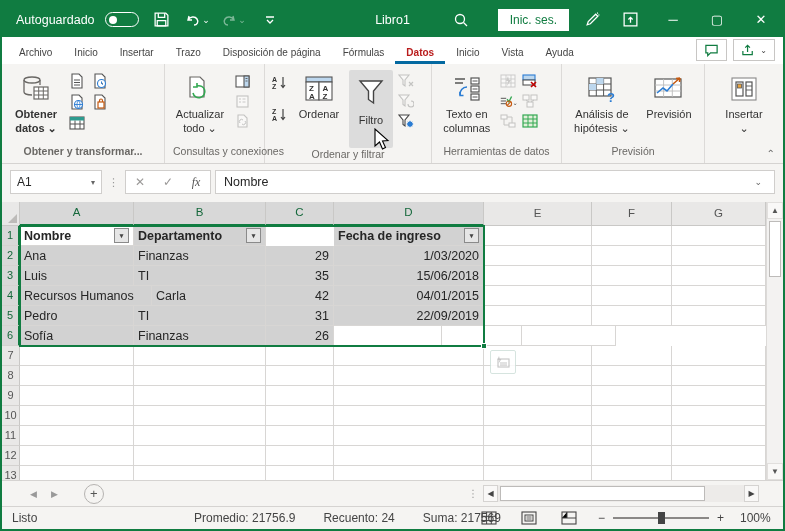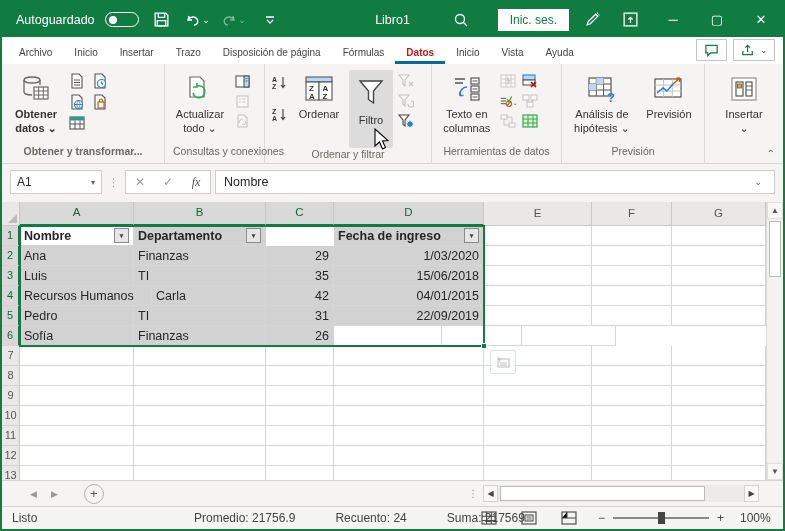--- a/index.html
+++ b/index.html
@@ -86,21 +86,21 @@
   .addsheet { width:20px; height:20px; border:1px solid #b5b3b1; border-radius:50%; margin-left:14px; display:flex; align-items:center; justify-content:center; color:#555; font-size:13px; }
   .tab-dots { position:absolute; left:466px; color:#999; font-size:10px; }
   .hscroll { position:absolute; left:481px; top:3px; width:276px; height:18px; display:flex; align-items:center; }
   .hs-btn { width:15px; height:17px; background:#F9F8F7; border:1px solid #D5D3D1; display:flex; align-items:center; justify-content:center; font-size:8px; color:#444; }
   .hs-track { flex:1; height:17px; background:#EDEBE9; position:relative; }
   .hs-thumb { position:absolute; left:2px; top:1px; height:15px; width:205px; background:#fff; border:1px solid #BDBBB9; }
 
   
   .statusbar { height:23px; background:#F5F4F2; border-top:1px solid #D5D3D1; display:flex; align-items:center; font-size:12px; color:#444; position:relative; }
   .sb-mode { padding-left:10px; }
-  .sb-stats { position:absolute; left:192px; display:flex; gap:40px; }
+  .sb-stats { position:absolute; left:192px; display:flex; gap:28px; }
   .sb-views { position:absolute; left:478px; display:flex; gap:22px; align-items:center; }
   .sb-view { width:18px; height:16px; display:flex; align-items:center; justify-content:center; }
   .sb-zoom { position:absolute; left:596px; display:flex; align-items:center; gap:8px; }
   .zoom-track { width:96px; height:2px; background:#8a8886; position:relative; }
   .zoom-thumb { position:absolute; left:45px; top:-5px; width:7px; height:12px; background:#444; }
   .sb-pct { position:absolute; left:738px; }
 
   
   .cursor { position:absolute; z-index:50; pointer-events:none; }
 </style>

